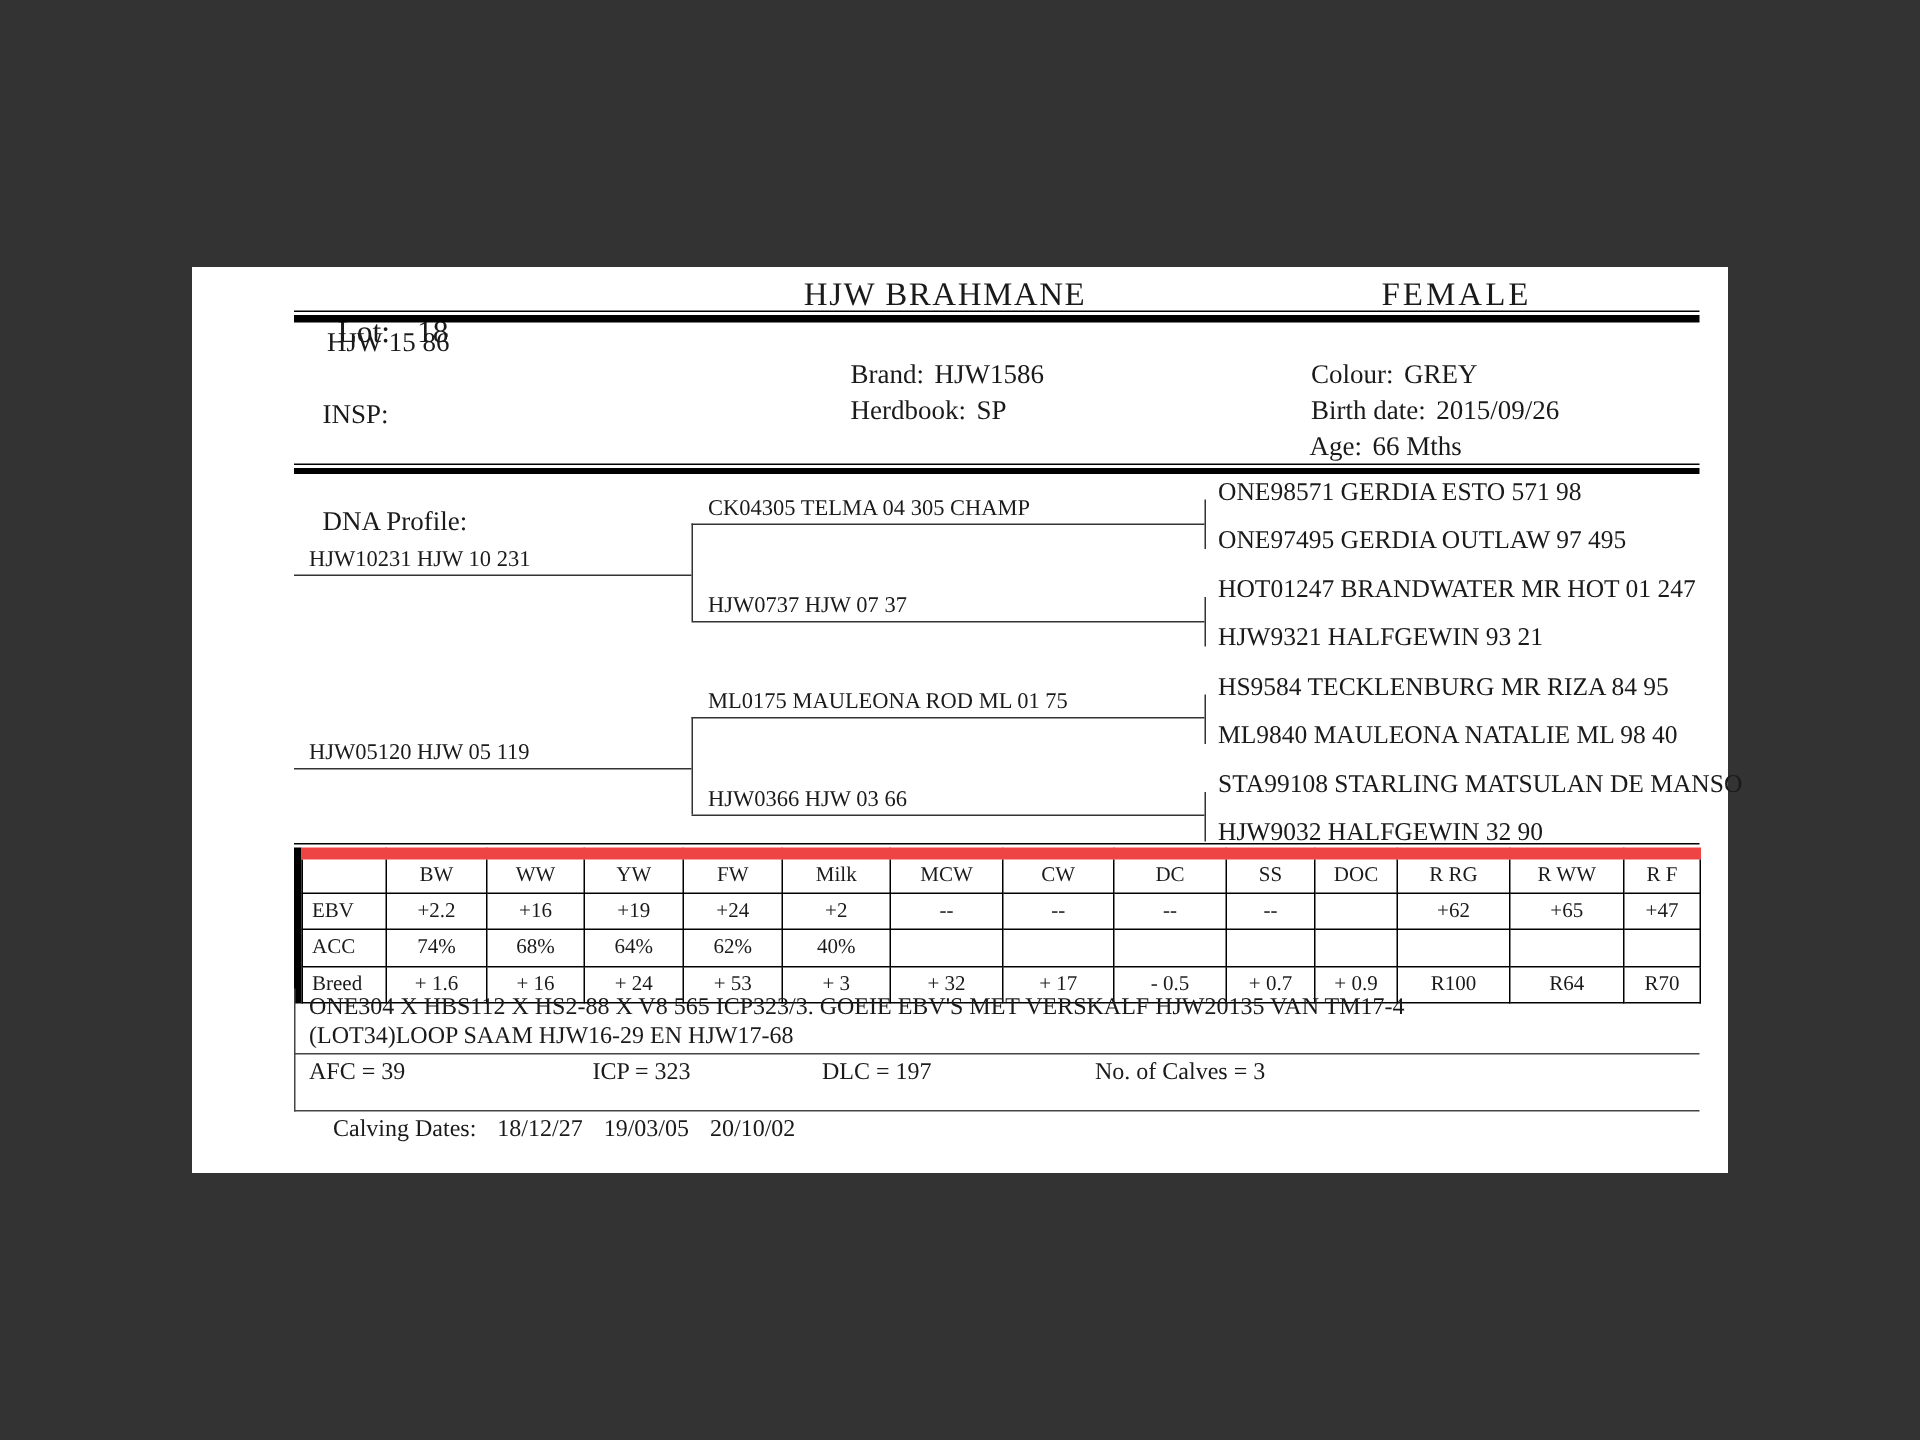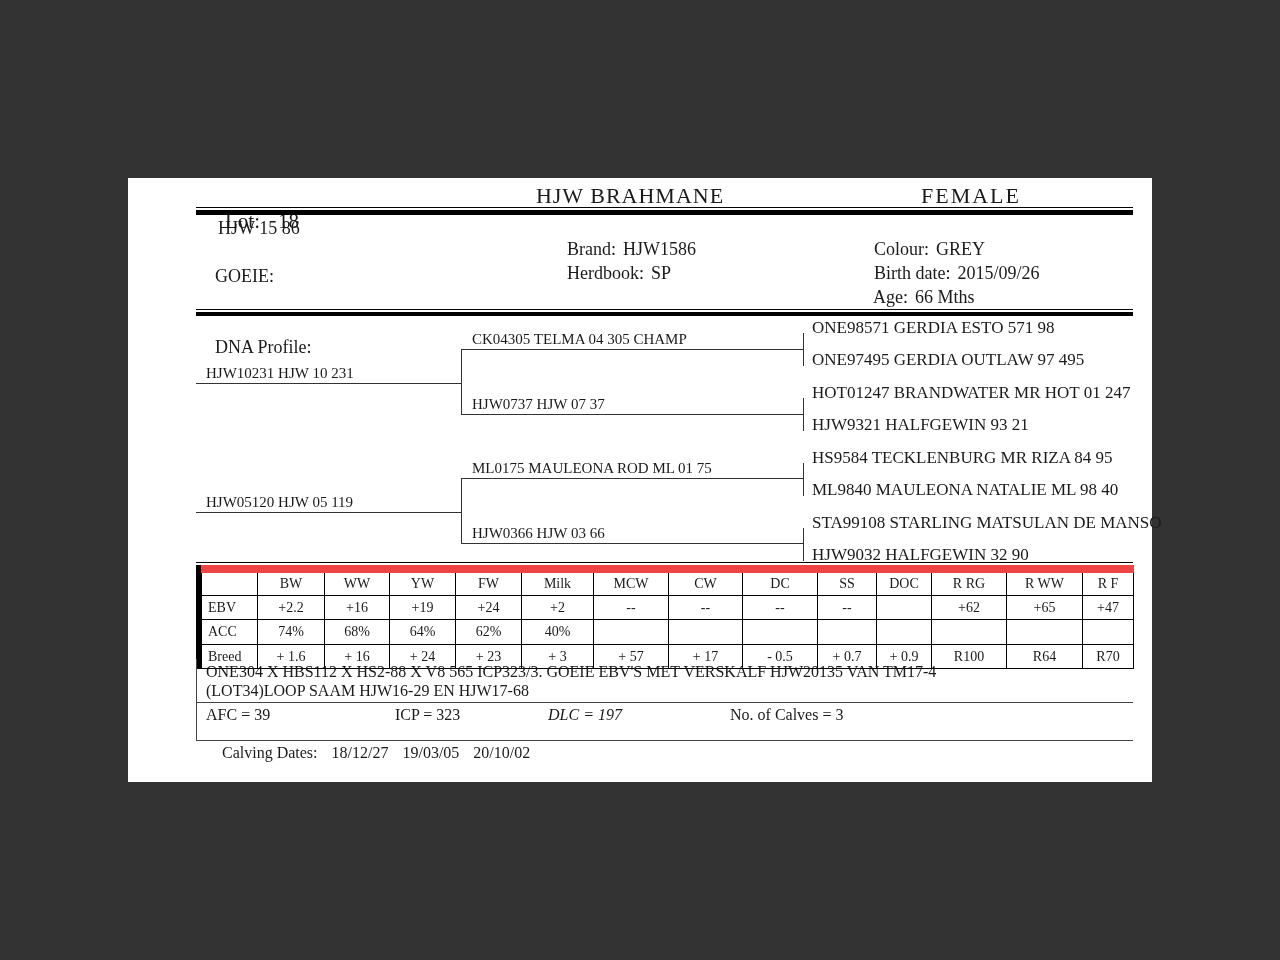--- a/index.html
+++ b/index.html
@@ -59,21 +59,21 @@
   <div class="abs lot">
     <span>Lot:</span><span class="num">18</span>
   </div>
   <div class="abs doc-title">HJW BRAHMANE</div>
   <div class="abs sex">FEMALE</div>
 
   <div class="rule" style="left:68px;top:29px;width:937px;height:1px;"></div>
   <div class="rule" style="left:68px;top:32px;width:937px;height:5px;"></div>
 
   <div class="abs info" style="left:90px;top:40px;text-align:center;">HJW 15 86</div>
-  <div class="abs info" style="left:87px;top:88px;">GOEIE:</div>
+  <div class="abs info" style="left:87px;top:88px;">INSP:</div>
   <div class="abs info" style="left:87px;top:112px;margin-top:47px;">DNA Profile:</div>
 
   <div class="abs info" style="left:421px;top:40px;">
     <span class="lab">Brand:</span><span>HJW1586</span>
   </div>
   <div class="abs info" style="left:421px;top:64px;">
     <span class="lab">Herdbook:</span><span>SP</span>
   </div>
 
   <div class="abs info" style="left:728px;top:40px;">
@@ -187,43 +187,43 @@
         <td></td>
         <td></td>
         <td></td>
         <td></td>
       </tr>
       <tr class="r-breed">
         <td class="lbl">Breed</td>
         <td>+ 1.6</td>
         <td>+ 16</td>
         <td>+ 24</td>
-        <td>+ 23</td>
+        <td>+ 53</td>
         <td>+ 3</td>
-        <td>+ 57</td>
+        <td>+ 32</td>
         <td>+ 17</td>
         <td>- 0.5</td>
         <td>+ 0.7</td>
         <td>+ 0.9</td>
         <td>R100</td>
         <td>R64</td>
         <td>R70</td>
       </tr>
     </tbody>
       </table>
   </div>
 
   <div class="rule gray" style="left:68px;top:481px;width:1px;height:82px;"></div>
   <div class="abs note" style="left:78px;top:485px;">ONE304 X HBS112 X HS2-88 X V8 565 ICP323/3. GOEIE EBV'S MET VERSKALF HJW20135 VAN TM17-4</div>
   <div class="abs note" style="left:78px;top:504px;">(LOT34)LOOP SAAM HJW16-29 EN HJW17-68</div>
   <div class="rule gray" style="left:68px;top:524px;width:937px;height:1px;"></div>
 
   <div class="abs stat" style="left:78px;top:528px;">AFC = 39</div>
   <div class="abs stat" style="left:267px;top:528px;">ICP = 323</div>
-  <div class="abs stat" style="left:420px;top:528px;font-style:italic;">DLC = 197</div>
+  <div class="abs stat" style="left:420px;top:528px;">DLC = 197</div>
   <div class="abs stat" style="left:602px;top:528px;">No. of Calves = 3</div>
 
   <div class="abs stat" style="left:78px;top:548px;">
     <span class="cd-date">Calving Dates:</span><span class="cd-date">18/12/27</span><span class="cd-date">19/03/05</span><span>20/10/02</span>
   </div>
 
   <div class="rule gray" style="left:68px;top:562px;width:937px;height:1px;"></div>
 
 </div>
 

